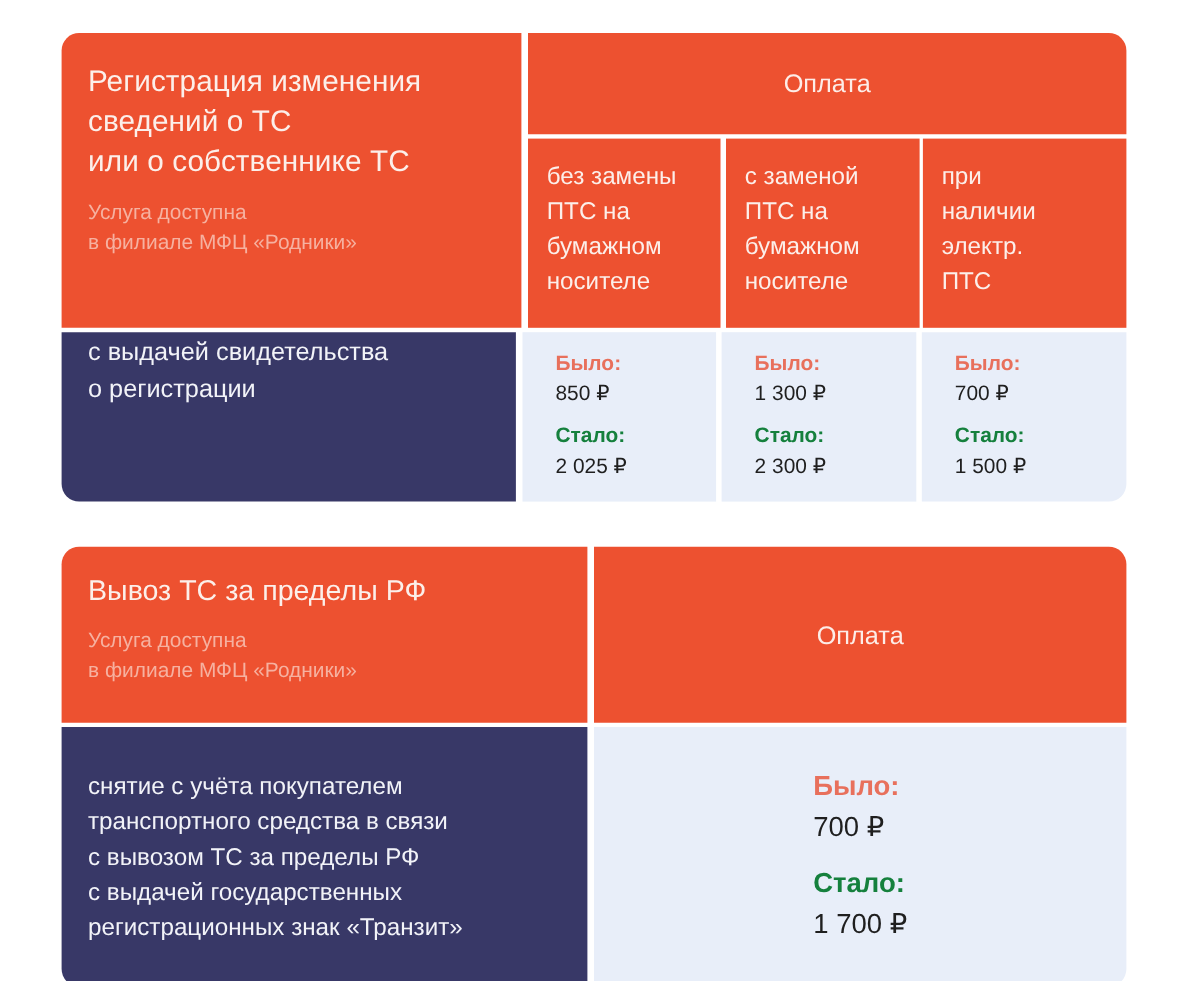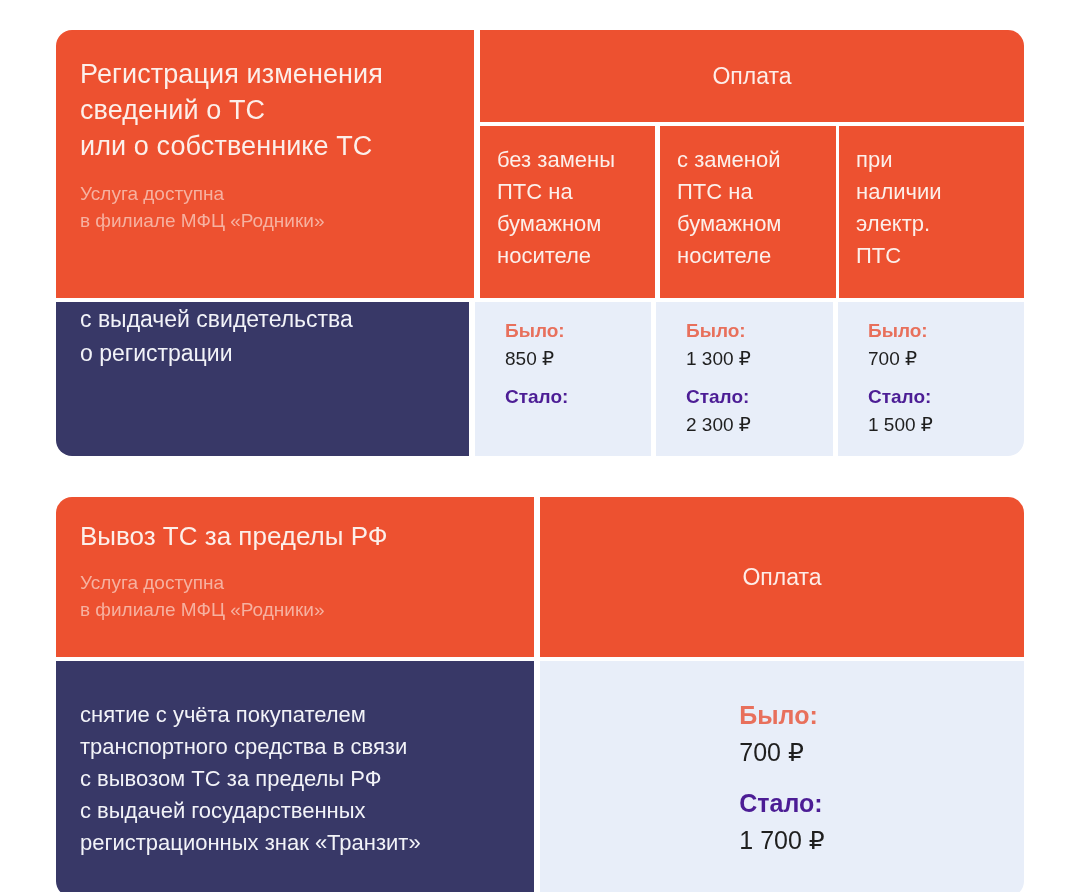--- a/index.html
+++ b/index.html
@@ -132,21 +132,21 @@
     font-weight: bold;
     line-height: 26px;
   }
   .val-was {
     color: #1F1F1F;
     font-size: 19px;
     line-height: 30px;
     font-weight: 400;
   }
   .lbl-now {
-    color: #4c1d95;
+    color: #15803d;
     font-size: 19px;
     font-weight: bold;
     line-height: 26px;
     margin-top: 10px;
   }
   .val-now {
     color: #1F1F1F;
     font-size: 19px;
     line-height: 30px;
     font-weight: 400;
@@ -260,20 +260,21 @@
     <div class="t1-label-cell">
       <div class="t1-label-text">с выдачей свидетельства<br>о регистрации</div>
     </div>
 
     <div class="t1-price-strip">
 
       <div class="price-cell pc-a">
         <div class="lbl-was">Было:</div>
         <div class="val-was">850 ₽</div>
         <div class="lbl-now">Стало:</div>
+        <div class="val-now">2 025 ₽</div>
       </div>
 
       <div class="price-cell pc-b">
         <div class="lbl-was">Было:</div>
         <div class="val-was">1 300 ₽</div>
         <div class="lbl-now">Стало:</div>
         <div class="val-now">2 300 ₽</div>
       </div>
 
       <div class="price-cell pc-c">

